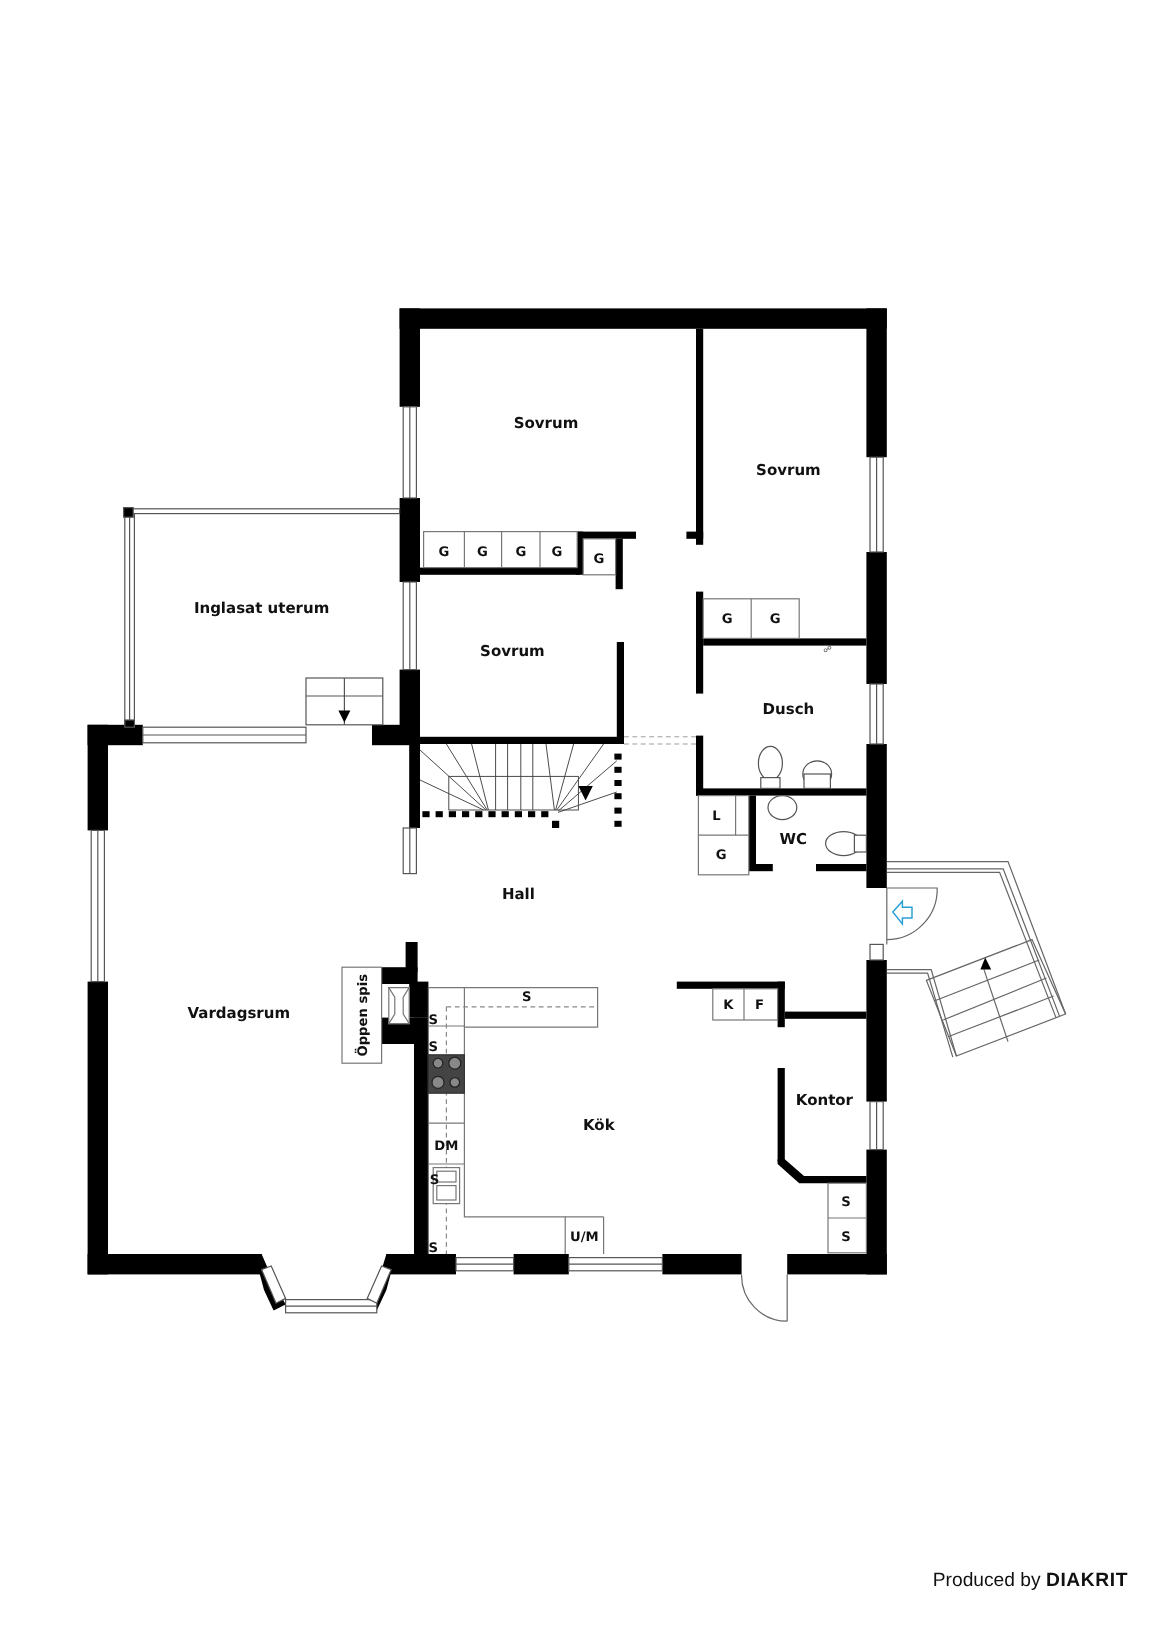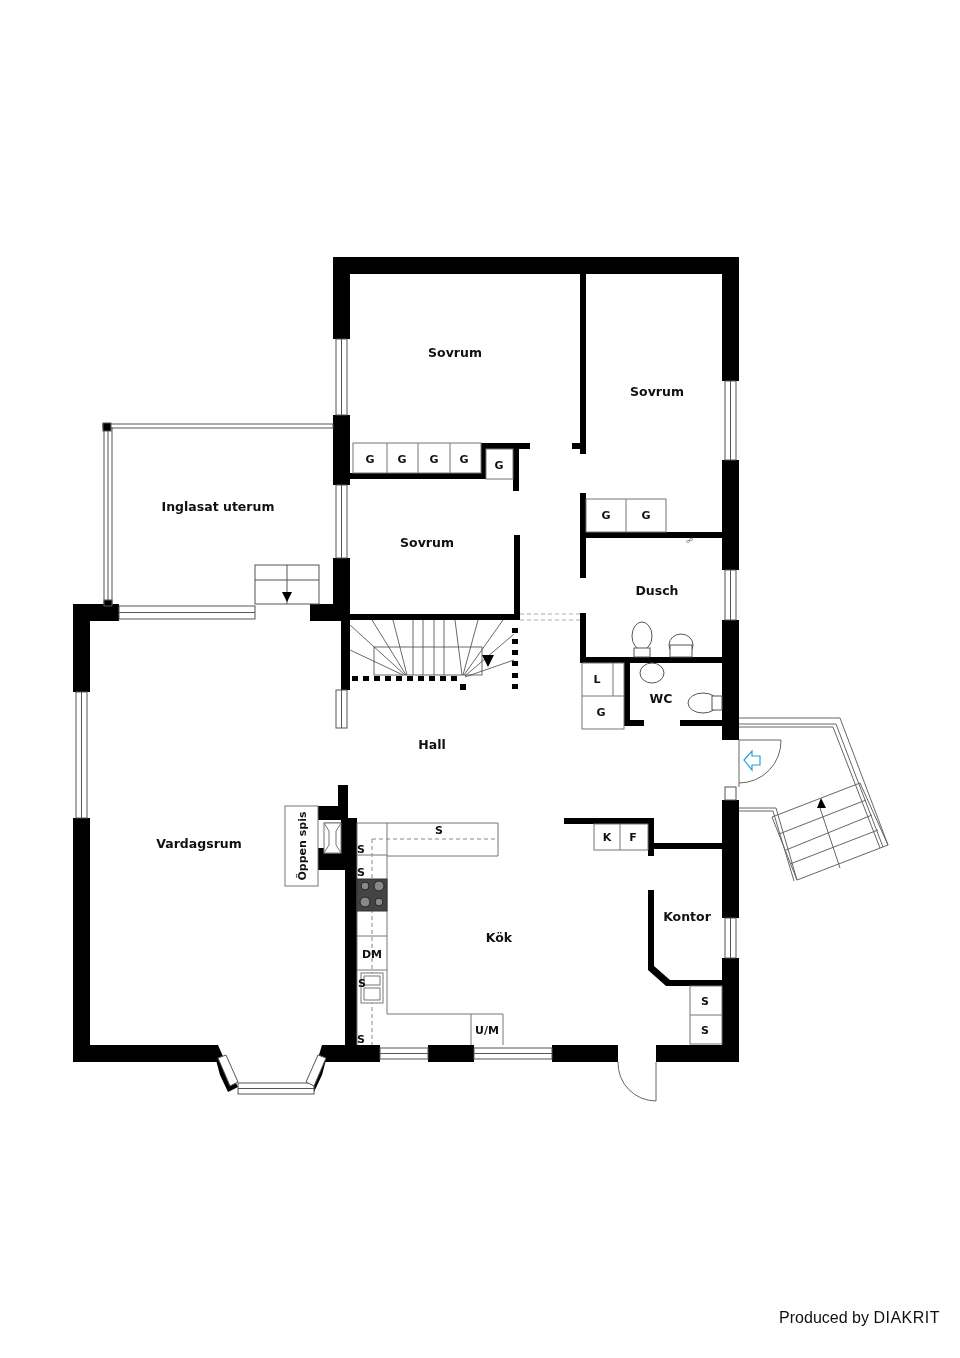--- a/index.html
+++ b/index.html
@@ -2,21 +2,21 @@
 <html><head>
 <meta charset="utf-8">
 <style>
   html, body { margin: 0; padding: 0; background: #ffffff; }
   body { width: 960px; height: 1358px; position: relative; overflow: hidden; font-family: "DejaVu Sans", sans-serif; }
   svg { position: absolute; left: 0; top: 0; }
   .lbl { font-family: "DejaVu Sans", sans-serif; font-weight: bold; fill: #111; }
   .room { font-size: 12.5px; }
   .fix { font-size: 11px; }
   .footer { position: absolute; right: 20px; top: 1309px; font-family: "Liberation Sans", sans-serif; font-size: 16px; color: #111; }
-  .footer .brand { font-weight: normal; letter-spacing: 0.5px; }
+  .footer .brand { font-weight: bold; letter-spacing: 0.5px; }
 </style>
 </head>
 <body>
 
 <svg width="960" height="1358" viewBox="0 0 960 1358">
 
   <g fill="#000">
 
     <rect x="333" y="257" width="406" height="17"></rect>
 

